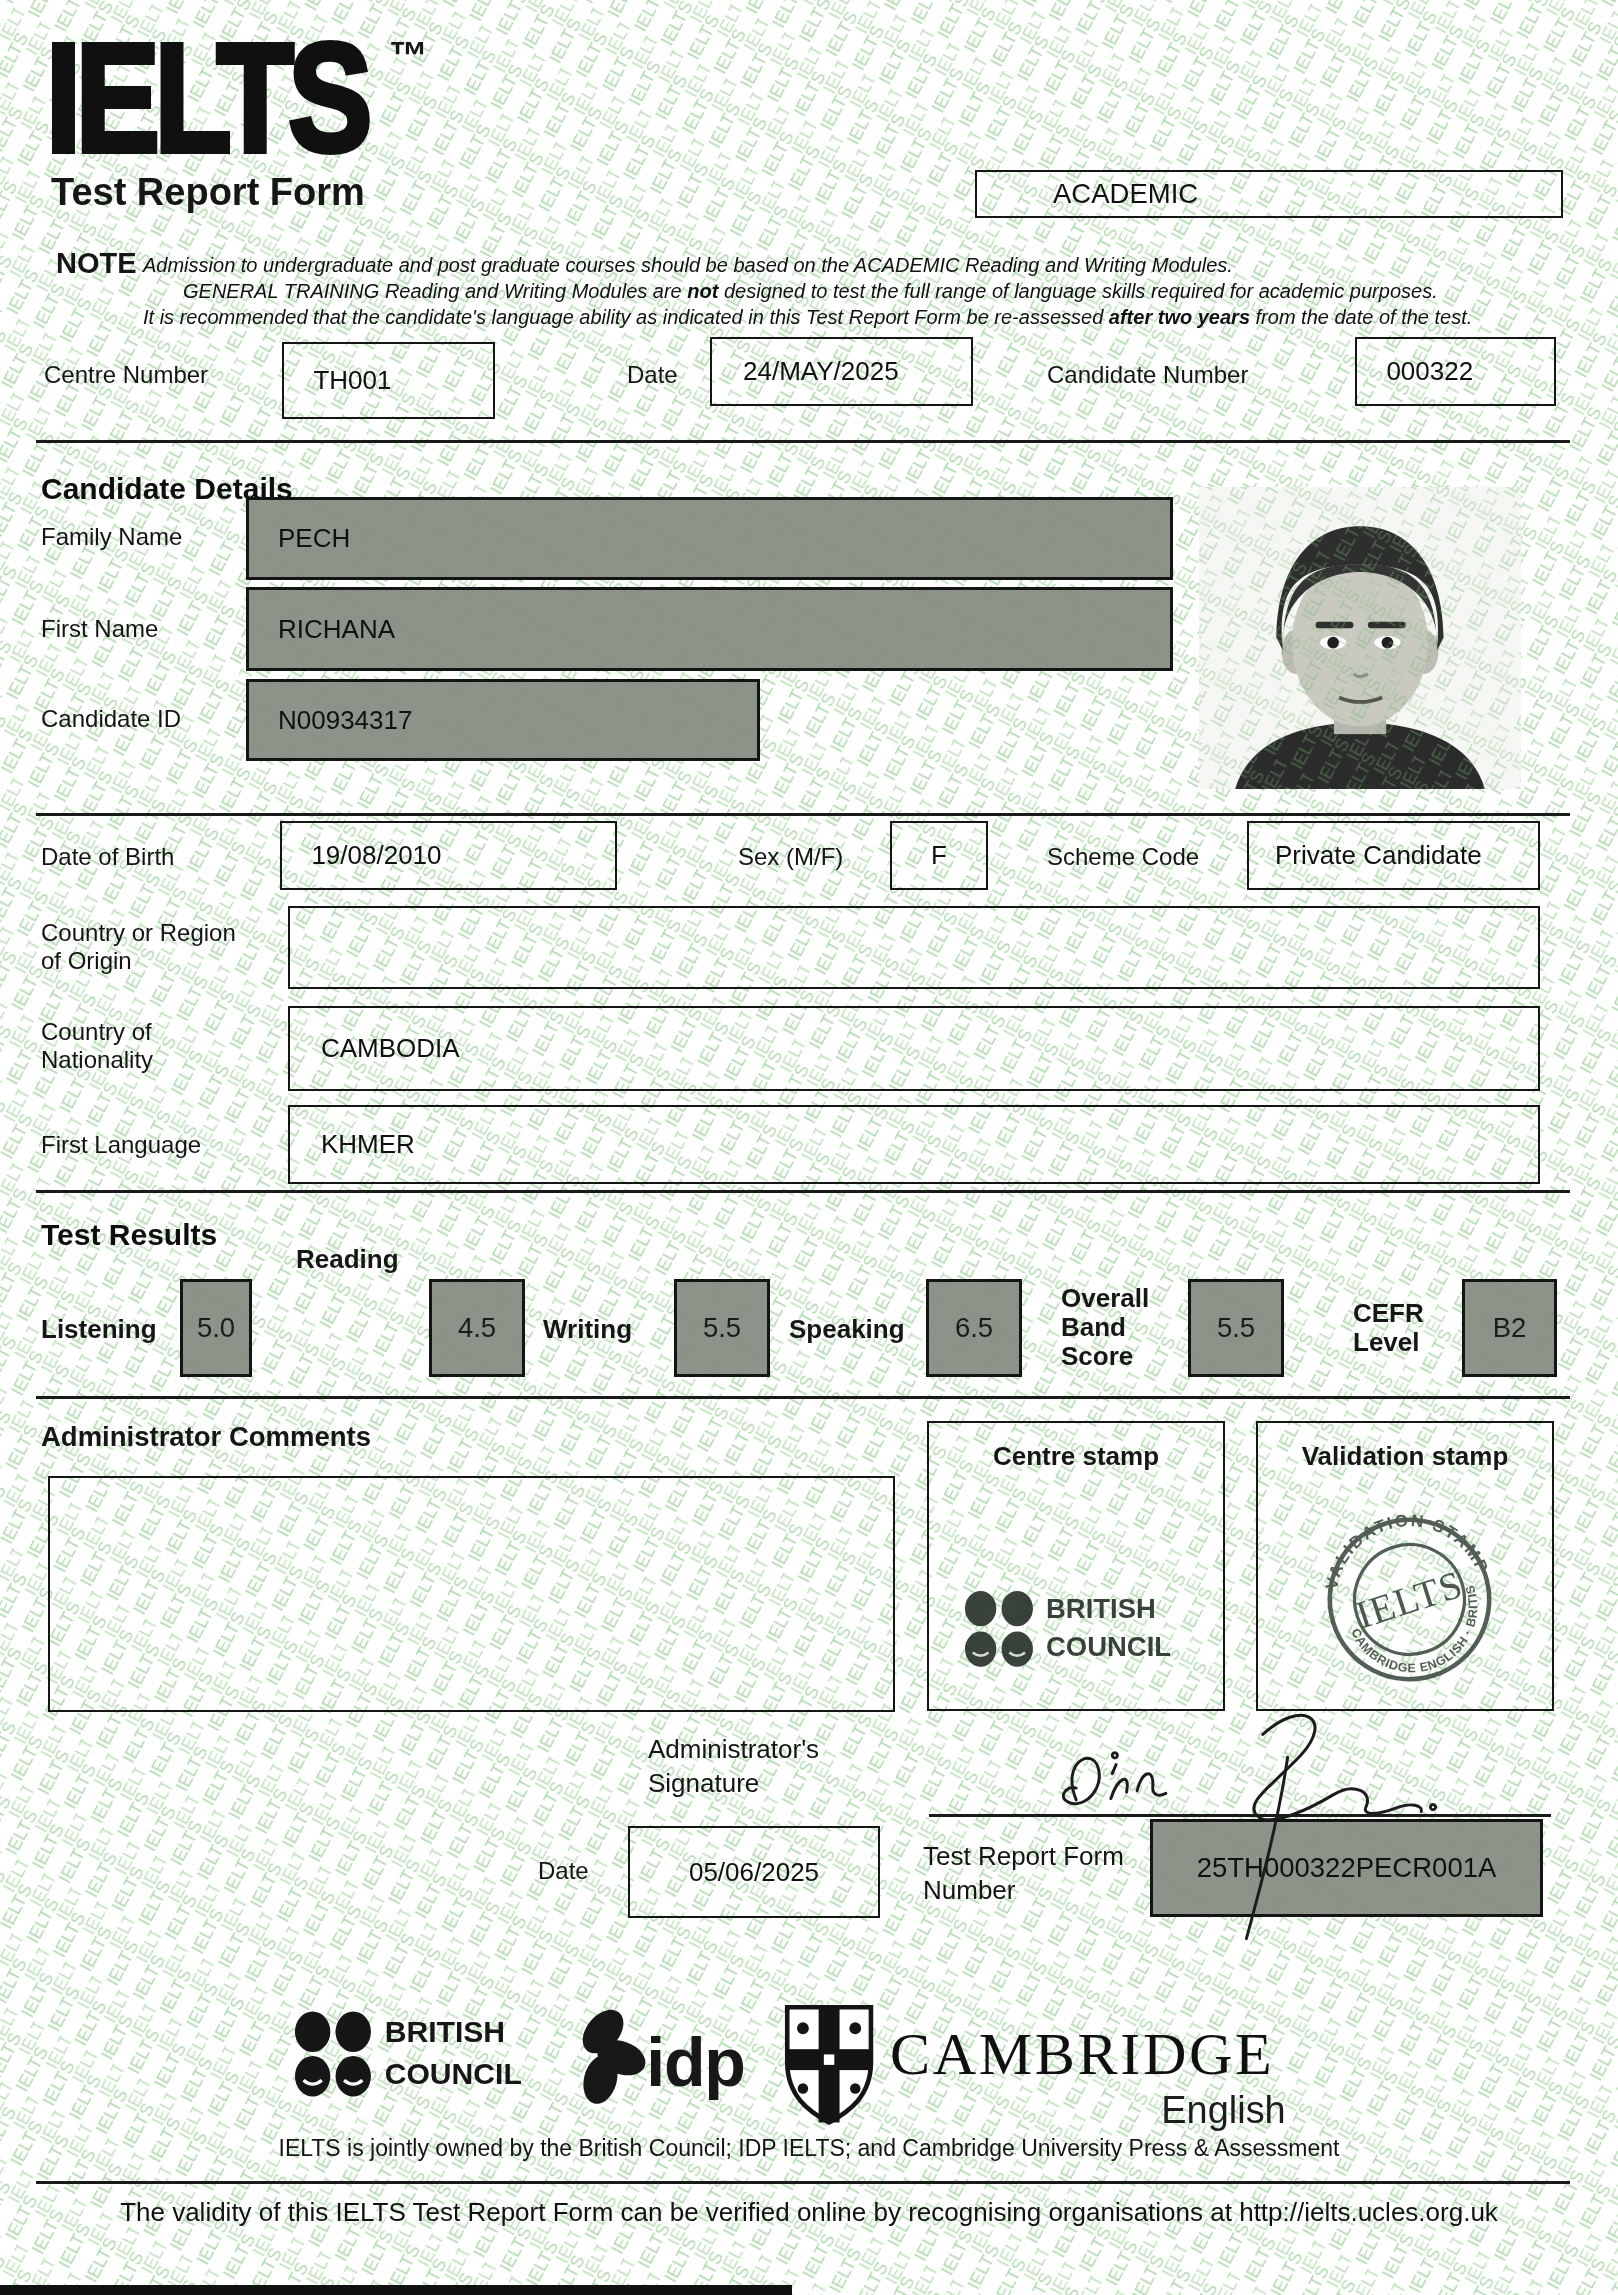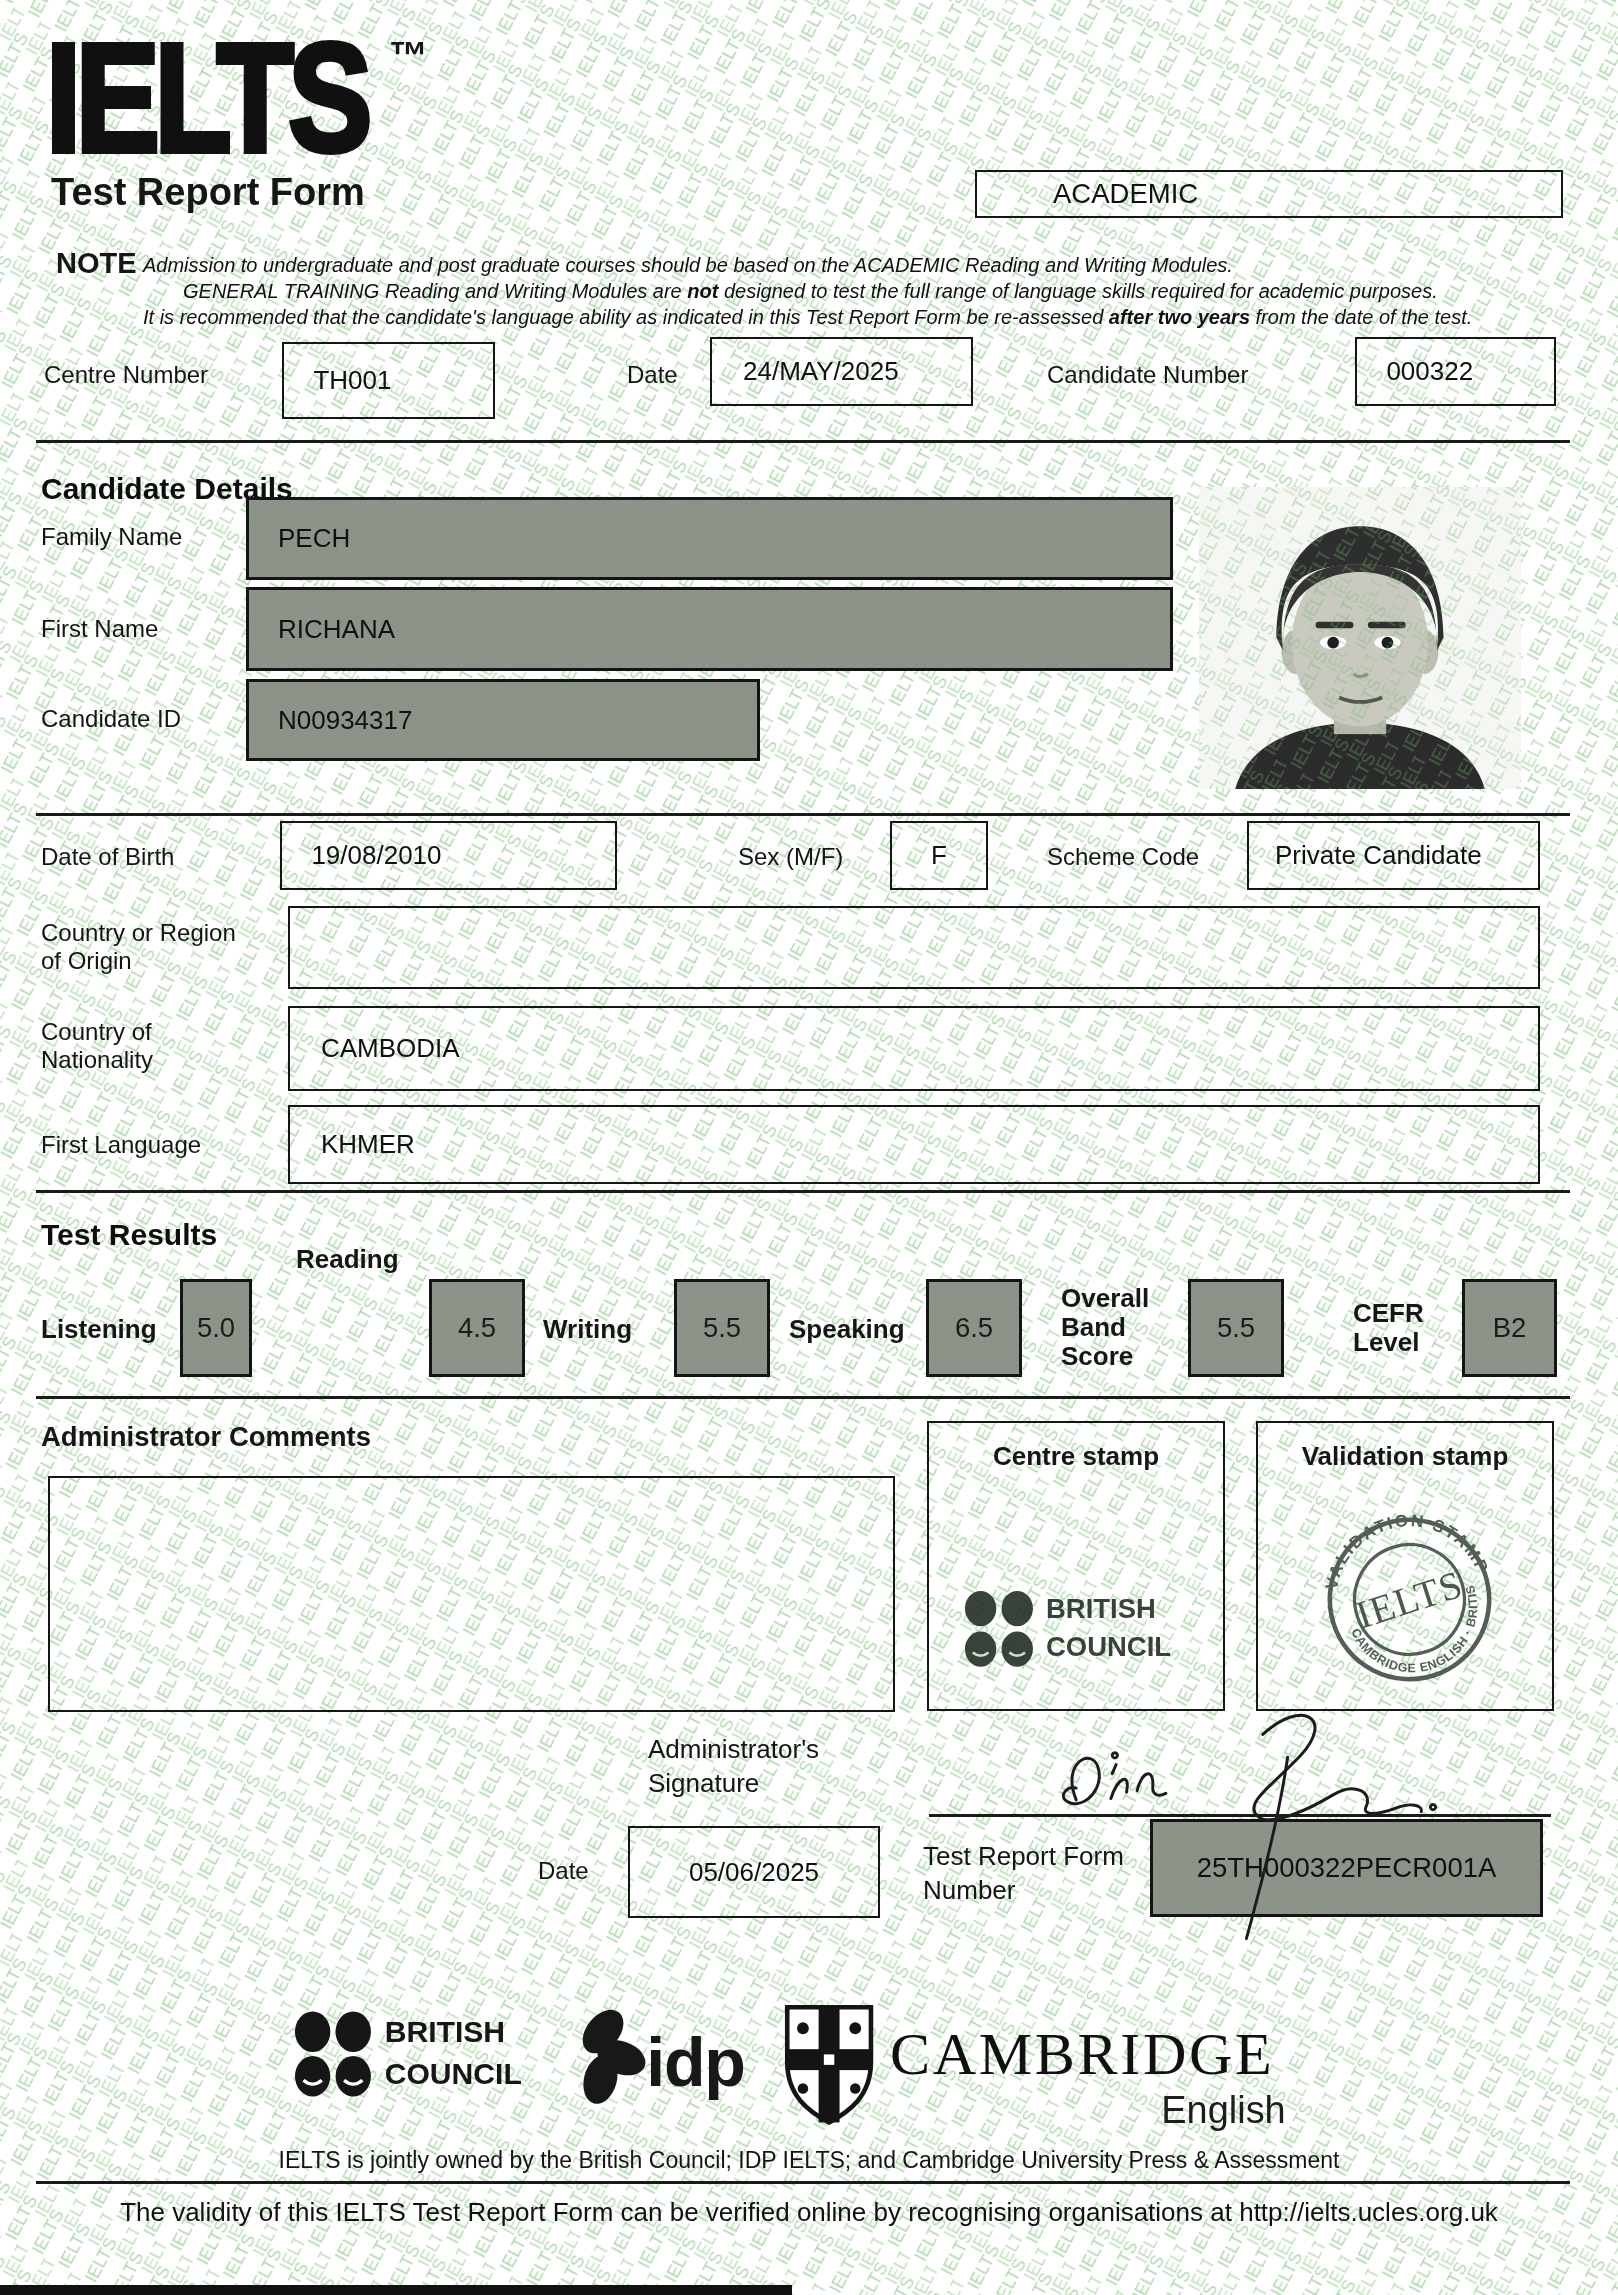--- a/index.html
+++ b/index.html
@@ -300,20 +300,20 @@
       <circle cx="112" cy="40" r="9" fill="#141414"></circle>
       <circle cx="32" cy="132" r="8" fill="#141414"></circle>
       <circle cx="112" cy="132" r="8" fill="#141414"></circle>
       <rect x="64" y="80" width="16" height="16" fill="#ffffff"></rect>
     </g>
     <text x="165" y="110" font-size="92" fill="#101010" font-family="Liberation Serif, serif" letter-spacing="4">CAMBRIDGE</text>
     <text x="580" y="185" font-size="58" fill="#1d1d1d">English</text>
   </svg>
 </div>
 
-<div class="abs z1" style="left:0;top:2135px;width:1618px;text-align:center;font-size:23px;color:#141414;margin-top:12px;">IELTS is jointly owned by the British Council; IDP IELTS; and Cambridge University Press &amp; Assessment</div>
+<div class="abs z1" style="left:0;top:2135px;width:1618px;text-align:center;font-size:23px;color:#141414;">IELTS is jointly owned by the British Council; IDP IELTS; and Cambridge University Press &amp; Assessment</div>
 
 <div class="abs z1 hline" style="left:36px;top:2181px;width:1534px;"></div>
 
 <div class="abs z1" style="left:0;top:2197px;width:1618px;text-align:center;font-size:26px;color:#101010;">The validity of this IELTS Test Report Form can be verified online by recognising organisations at http://ielts.ucles.org.uk</div>
 
 <div class="abs z1" style="left:0;top:2285px;width:792px;height:10.5px;background:#111;"></div>
 
 
 </body></html>

